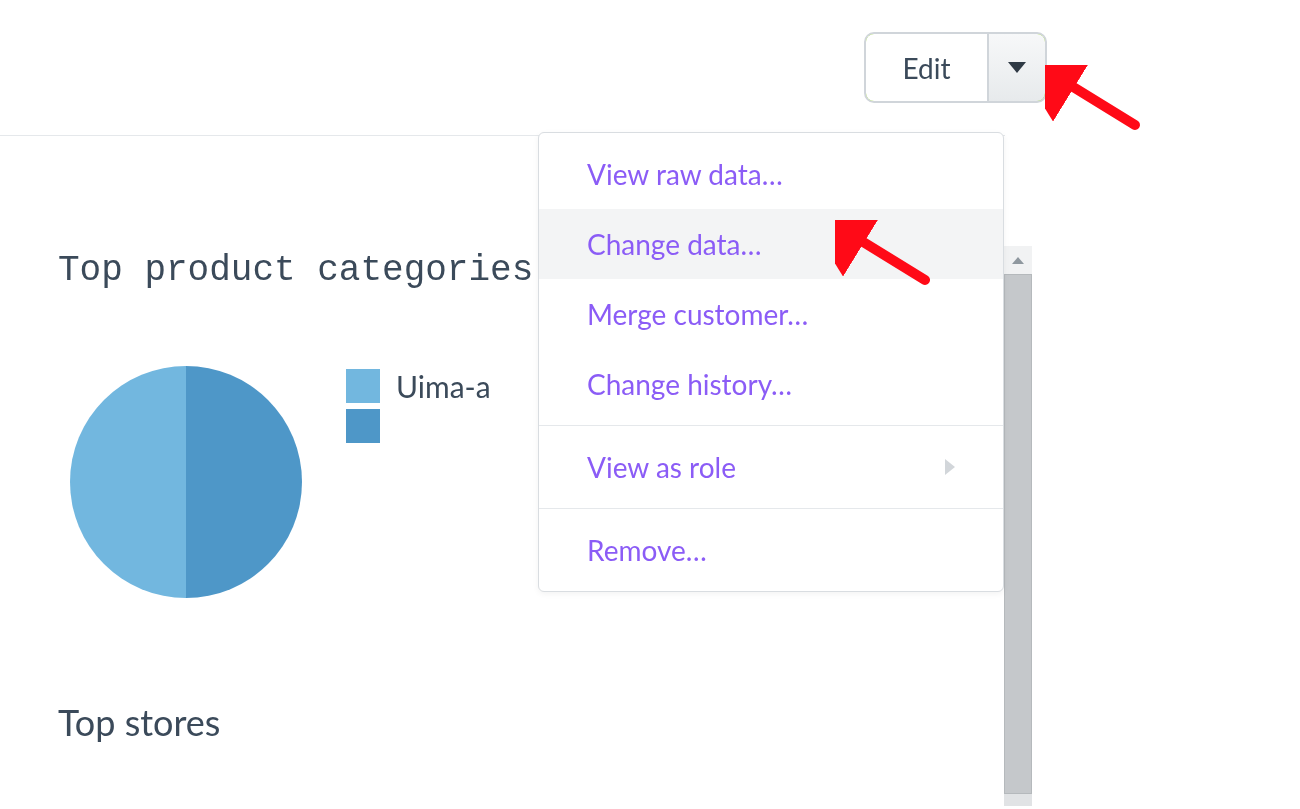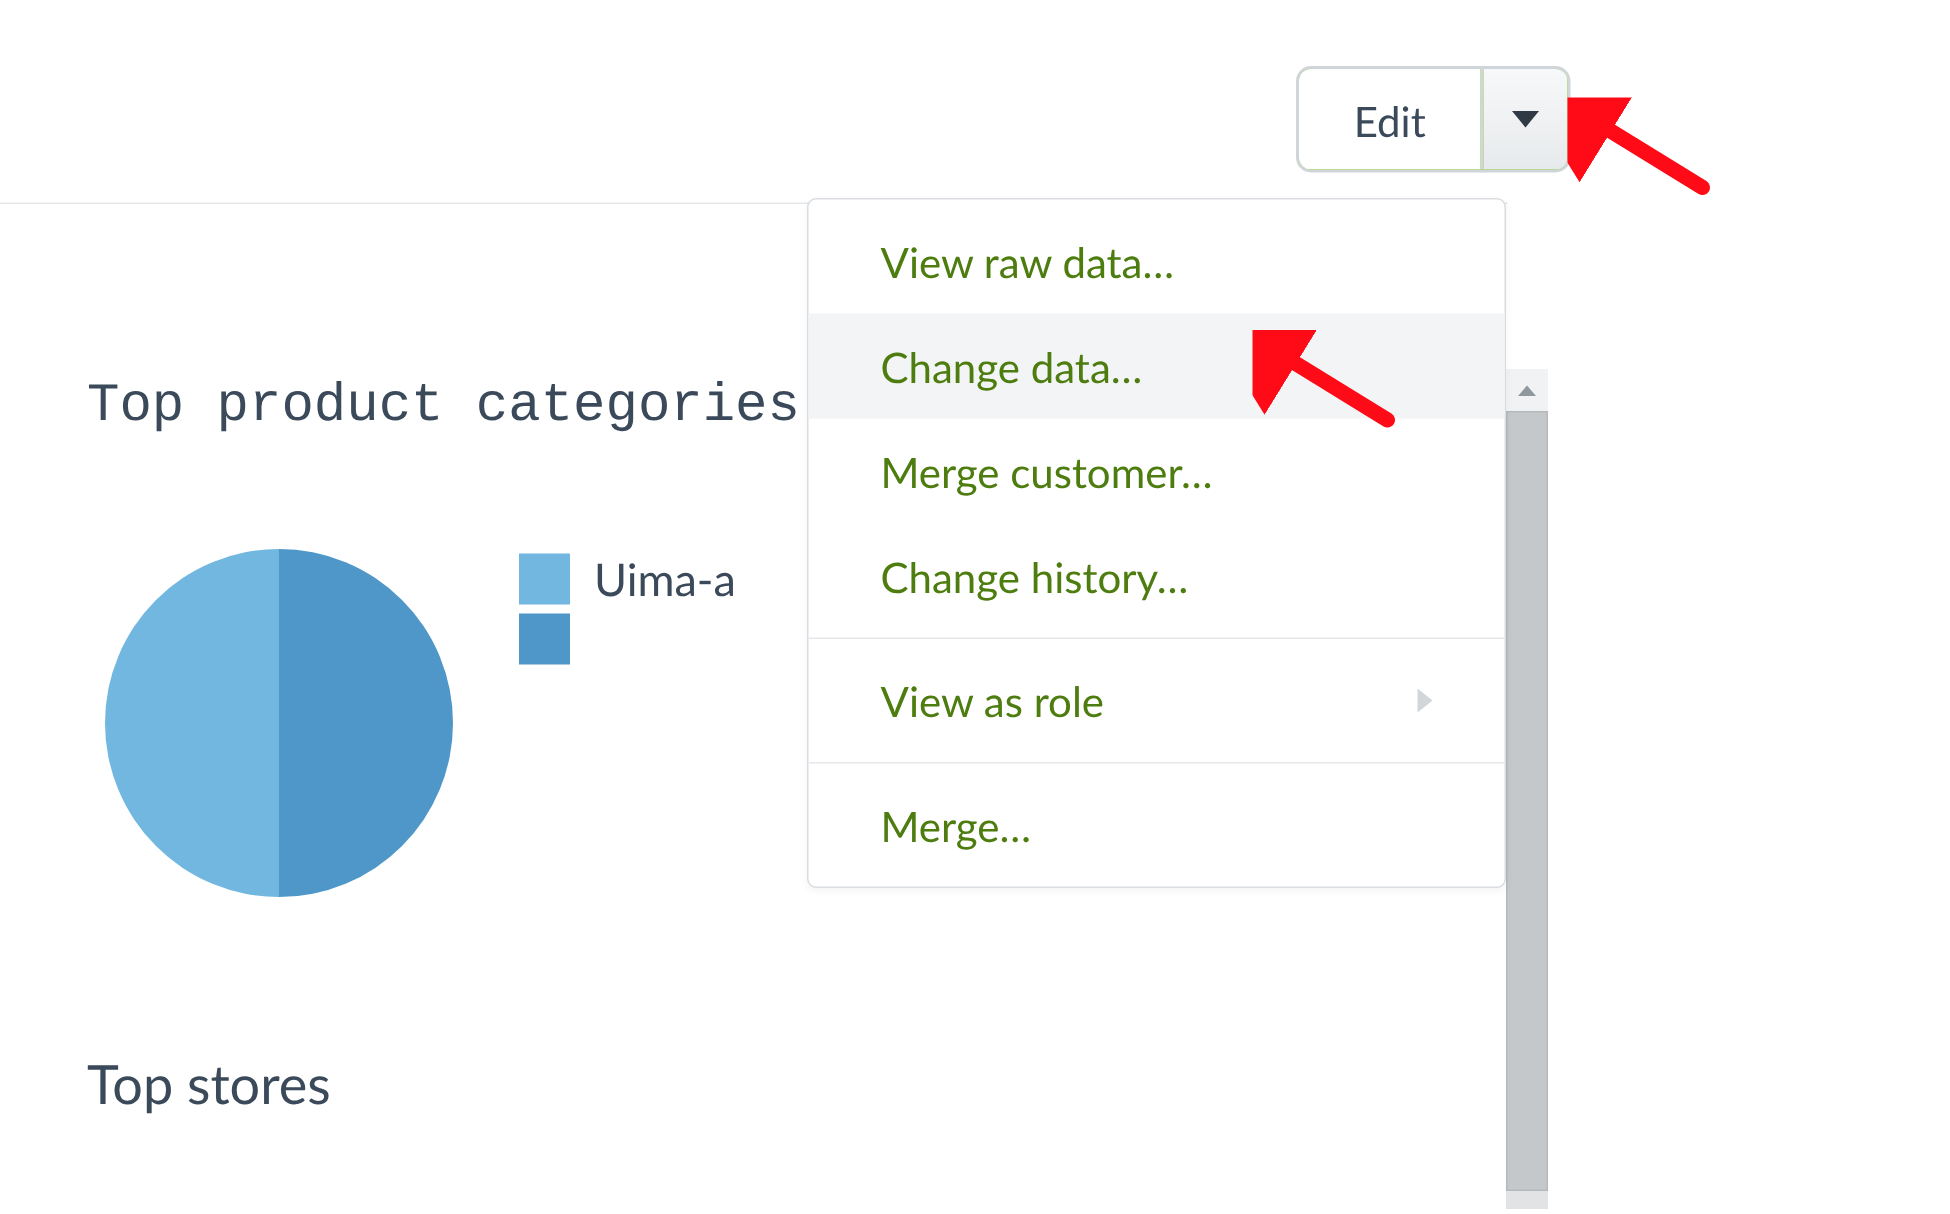--- a/index.html
+++ b/index.html
@@ -9,21 +9,21 @@
     font-family: "Lato", "Segoe UI", "Helvetica Neue", Arial, sans-serif;
     background: #ffffff;
     color: #3b4a5a;
     overflow: hidden;
     position: relative;
   }
 
   
   .edit-split {
     position: absolute;
-    top: 44px;
+    top: 32px;
     left: 864px;
     width: 183px;
     height: 71px;
     display: flex;
     border: 2px solid #d0d5da;
     border-radius: 10px;
     overflow: hidden;
     background: #84cc16;
   }
   .edit-split .edit-label {
@@ -117,21 +117,21 @@
     width: 466px;
     background: #ffffff;
     border: 1px solid #d9dde1;
     border-radius: 6px;
     box-shadow: 0 2px 6px rgba(0,0,0,0.05);
     padding: 6px 0;
     z-index: 20;
   }
   .dropdown .item {
     font-size: 28px;
-    color: #4d7c0f;
+    color: #8b5cf6;
     padding: 18px 48px;
     cursor: pointer;
     display: flex;
     align-items: center;
     justify-content: space-between;
     position: relative;
   }
   .dropdown .item.highlight { background: #f3f4f5; }
   .dropdown .sep {
     height: 1px;
@@ -228,21 +228,21 @@
   <div class="item">
     <span>Change history…</span>
   </div>
   <div class="sep"></div>
   <div class="item">
     <span>View as role</span>
     <span class="submenu-caret"></span>
   </div>
   <div class="sep"></div>
   <div class="item">
-    <span>Merge…</span>
+    <span>Remove…</span>
   </div>
 </div>
 
 <div class="scrollbar">
   <div class="up-btn">
     <div class="tri"></div>
   </div>
   <div class="thumb"></div>
 </div>
 

